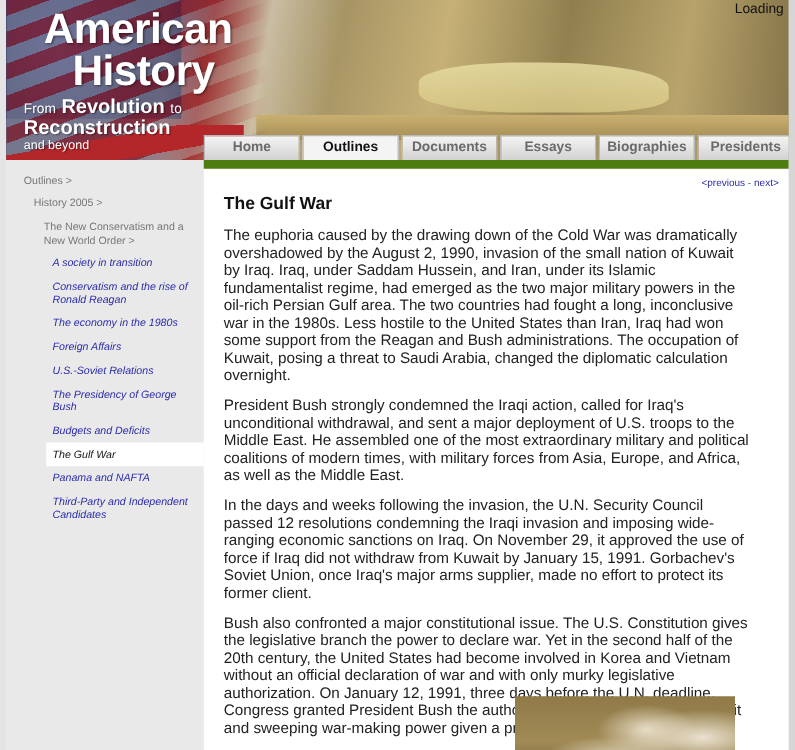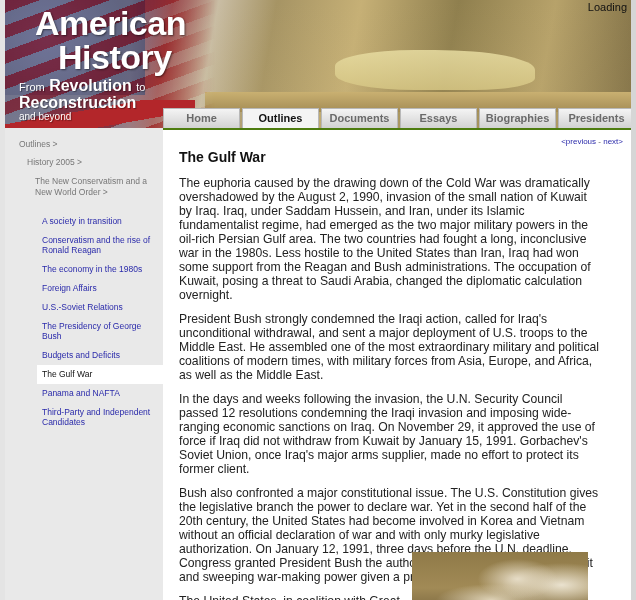--- a/index.html
+++ b/index.html
@@ -45,26 +45,26 @@
   .tab { width: 77px; height: 20px; margin-right: 2px; background: linear-gradient(180deg, #f4f4f4 0%, #d2d2d2 100%);
     border: 1px solid #b8b8b8; border-bottom: none; text-align: center; font-size: 11px; font-weight: bold; color: #6a6a6a; line-height: 19px; cursor: pointer; }
   .tab.active { background: #f4f4f4; color: #111; height: 21px; }
 
   
   .sidebar { position: absolute; left: 0; top: 128px; width: 158px; height: 472px; background: #e9e9e9; }
   .crumb { font-size: 8.5px; color: #777; line-height: 11px; }
   .crumb.c1 { position: absolute; left: 14px; top: 11px; }
   .crumb.c2 { position: absolute; left: 22px; top: 29px; }
   .crumb.c3 { position: absolute; left: 30px; top: 48px; width: 120px; }
-  .side-list { position: absolute; left: 32px; top: 88px; width: 126px; list-style: none; }
+  .side-list { position: absolute; left: 32px; top: 77px; width: 126px; list-style: none; font-style: italic; }
   .side-list li { font-size: 8.5px; line-height: 10px; color: #2a2aaa; padding: 0 4px 9px 5px; cursor: pointer; }
   .side-list li.active { background: #fff; color: #111; padding-top: 4px; padding-bottom: 5px; margin-bottom: 4px; margin-top: -4px; }
 
   
-  .content { position: absolute; left: 158px; top: 128px; width: 468px; height: 472px; background: #fff; border-top: 2px solid #4d7c0f; }
+  .content { position: absolute; left: 158px; top: 128px; width: 468px; height: 472px; background: #fff; border-top: 7px solid #4d7c0f; }
   .pager { position: absolute; right: 8px; top: 7px; font-size: 8px; color: #2a2aaa; }
   .pager span { cursor: pointer; }
   .pager .sep { color: #555; cursor: default; }
   .page-title { position: absolute; left: 16px; top: 19px; font-size: 14px; font-weight: bold; color: #111; }
   .body-text { position: absolute; left: 16px; top: 46px; width: 420px; }
   .body-text p { font-size: 12.2px; line-height: 14px; color: #222; margin-bottom: 10px; }
   .body-text p.narrow { width: 222px; }
   .photo { position: absolute; left: 249px; top: 422px; width: 176px; height: 60px;
     background:
       radial-gradient(ellipse 40px 20px at 60% 45%, #e6dcc6 0%, rgba(230,220,198,0) 100%),

